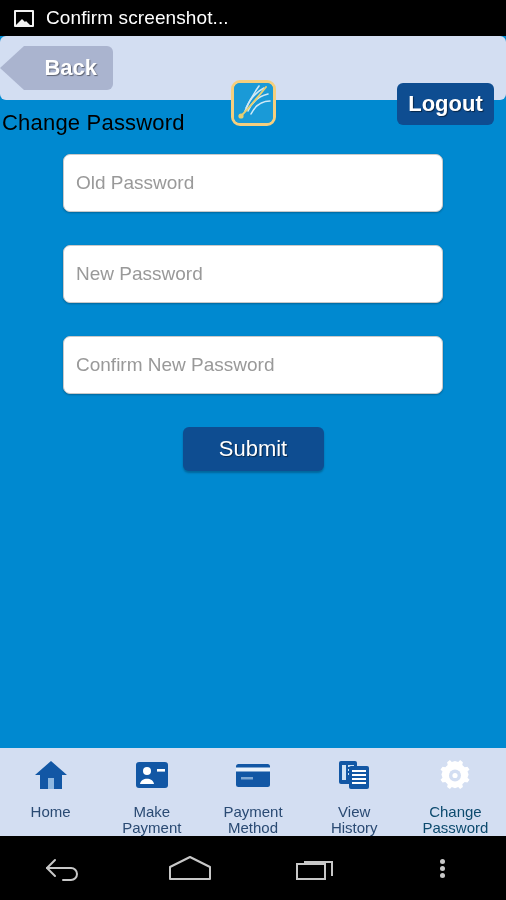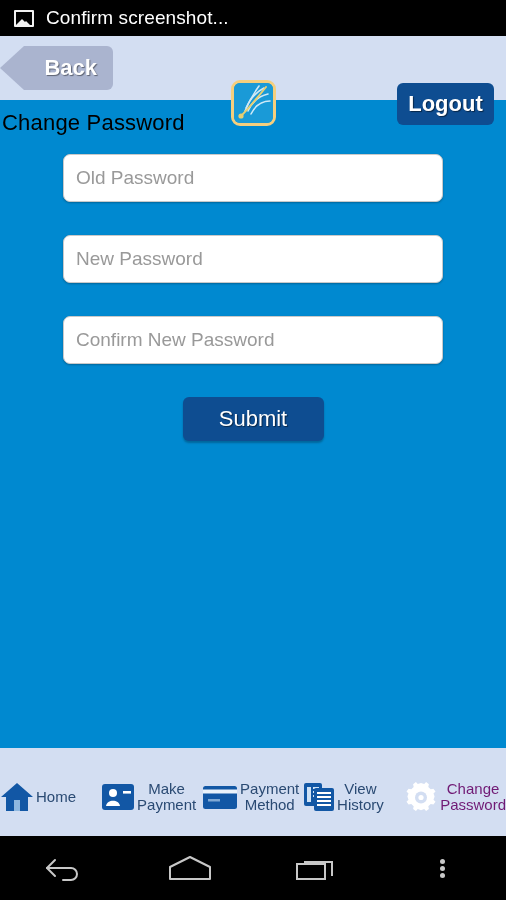--- a/index.html
+++ b/index.html
@@ -28,21 +28,21 @@
   .status-icon .hill2 {
     position:absolute; left:8px; bottom:2px; width:0; height:0;
     border-left:4px solid transparent; border-right:4px solid transparent;
     border-bottom:4px solid #f2f2f2;
   }
   .status-text { color:#fff; font-size:19px; letter-spacing:.1px; }
 
   
   .header {
     height:64px; background:#d3def2; position:relative;
-    display:flex; align-items:center;
+    display:flex; align-items:center;border-radius:6px;
   }
   .back-btn {
     position:absolute; left:0; top:10px; height:44px; width:113px;
     background:#aab4cf; color:#fff; font-size:22px; font-weight:bold;
     display:flex; align-items:center; justify-content:flex-end;
     padding-right:16px;
     border-top-right-radius:6px; border-bottom-right-radius:6px;
     clip-path:polygon(24px 0, 100% 0, 100% 100%, 24px 100%, 0 50%);
     text-shadow:1px 1px 1px rgba(0,0,0,.45);
   }
@@ -59,21 +59,21 @@
     display:flex; align-items:center; justify-content:center;
     text-shadow:1px 1px 1px rgba(0,0,0,.5);
   }
 
   
   .page-title {
     color:#000000; font-size:22px; padding:10px 0 0 2px; letter-spacing:.2px;
   }
   .form { padding:18px 63px 0 63px; }
   .field {
-    display:block; width:380px; height:48px; background:#fff;
+    display:block; width:380px; height:58px; background:#fff;
     border:1px solid #c9c9c9; border-radius:7px;
     margin-bottom:33px; padding:0 12px;
     font-size:19px; color:#333; font-family:"Liberation Sans", sans-serif;
     box-shadow:0 1px 2px rgba(0,0,0,.25);
     outline:none;
   }
   .field::placeholder { color:#999; }
   .submit-wrap { display:flex; justify-content:center; margin-top:11px; }
   .submit-btn {
     width:141px; height:44px; background:#0e4d91; color:#fff;
@@ -83,28 +83,28 @@
     box-shadow:0 2px 2px rgba(0,0,0,.25);
   }
 
   
   .tabbar {
     position:absolute; left:0; bottom:64px; width:506px; height:91px;
     background:#d3def2; border-top:3px solid #0089d0;
     display:flex;
   }
   .tab {
-    flex:1; display:flex; flex-direction:row; align-items:center;
-    padding-top:10px; gap:2px;
+    flex:1; display:flex; flex-direction:column; align-items:center;
+    padding-top:10px; gap:12px;
   }
   .tab .ticon { height:34px; display:flex; align-items:center; }
   .tab .tlabel {
     font-size:15px; color:#2a4a73; line-height:16px; text-align:center;
   }
-  .tab.active .tlabel { color:#701a75; }
+  .tab.active .tlabel { color:#0c4a6e; }
 
   
   .navbar {
     position:absolute; left:0; bottom:0; width:506px; height:64px;
     background:#000; display:flex; align-items:center;
   }
   .navbar > div { flex:1; display:flex; align-items:center; justify-content:center; }
   .dots span {
     display:block; width:5px; height:5px; background:#c8c8c8;
     border-radius:50%; margin:2px 0;

